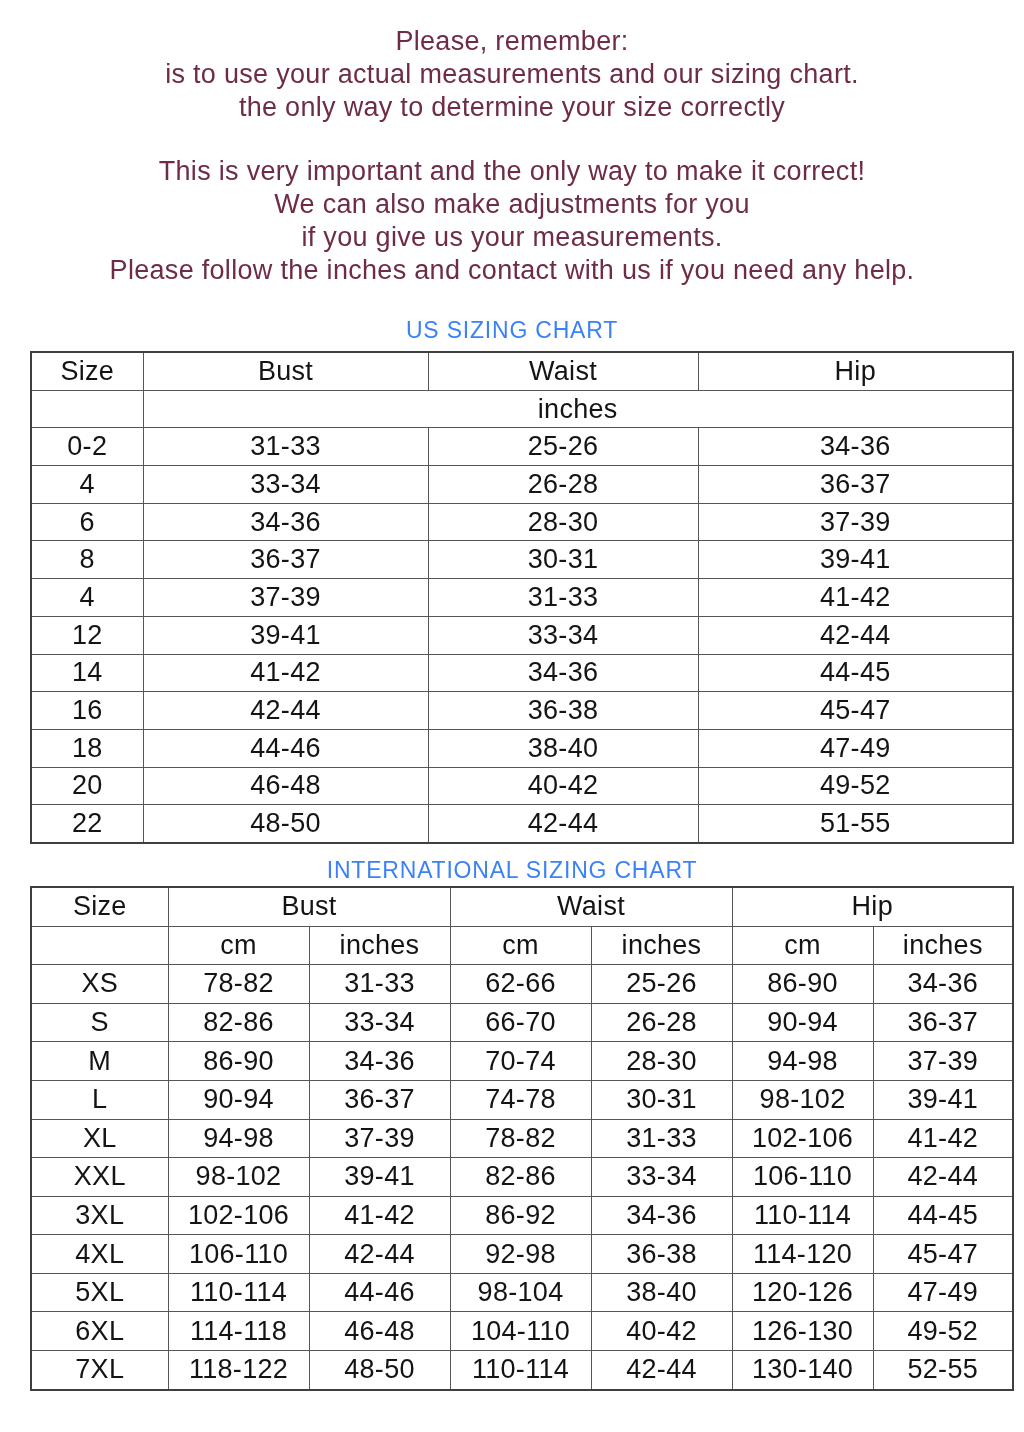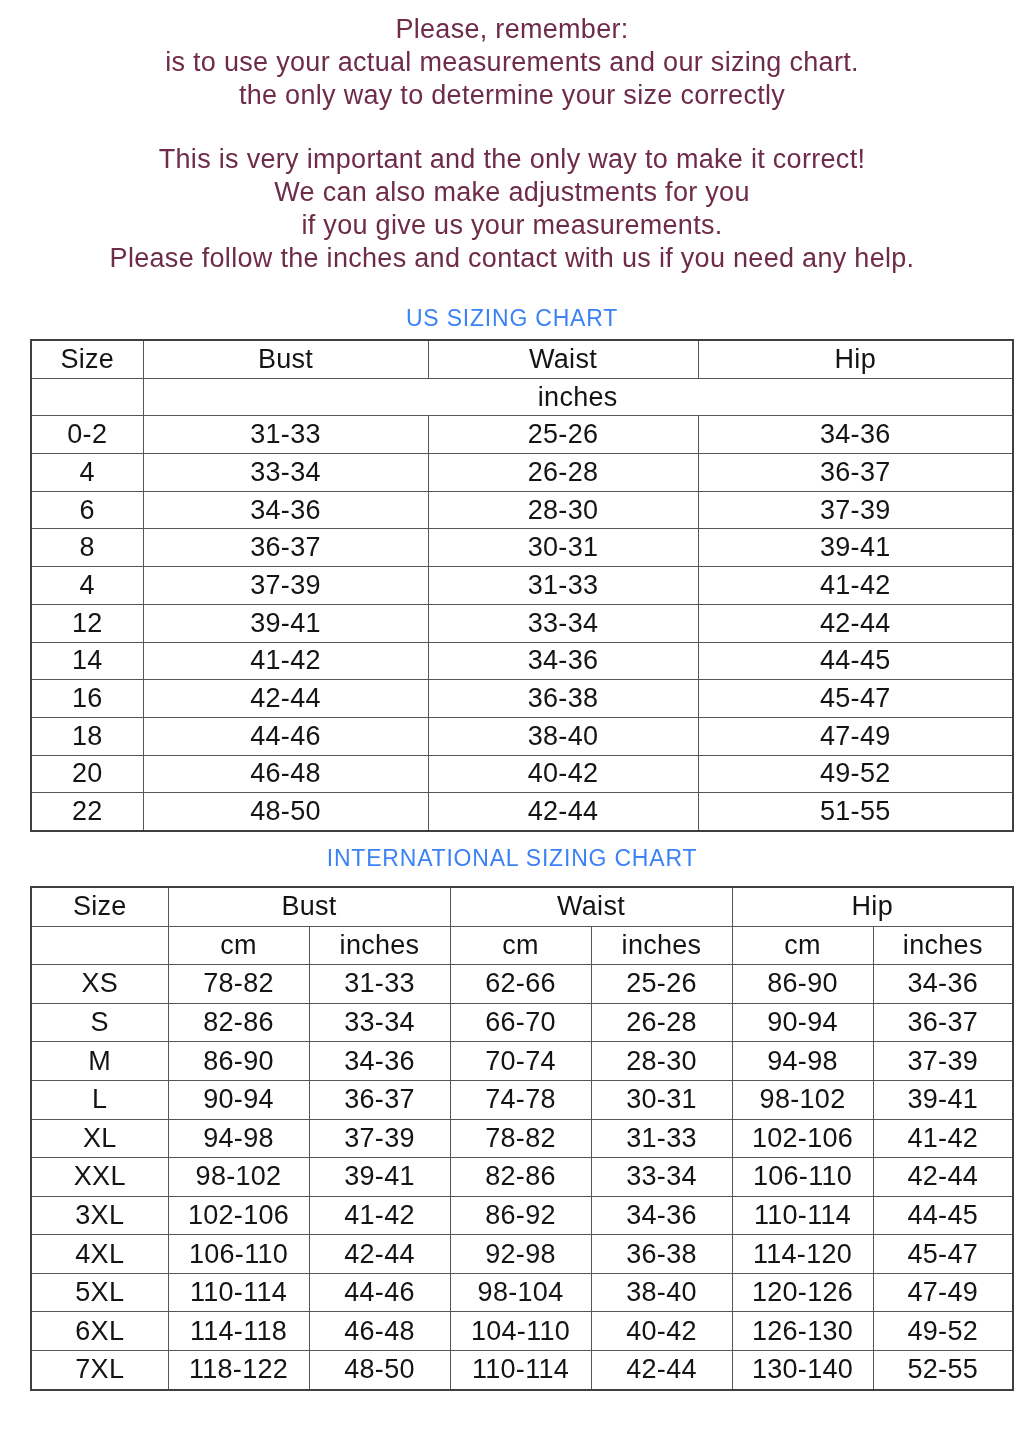--- a/index.html
+++ b/index.html
@@ -17,31 +17,31 @@
     position: relative;
   }
   .intro {
     text-align: center;
     color: #6E2C48;
     font-size: 27px;
     line-height: 33px;
     font-weight: 300;
     letter-spacing: 0.3px;
   }
-  .intro .stanza1 { padding-top: 13px; }
+  .intro .stanza1 { padding-top: 25px; }
   .intro .stanza2 { margin-top: 31px; }
   .chart-title {
     text-align: center;
     color: #3b82f6;
     font-size: 23px;
     font-weight: 300;
     letter-spacing: 0.8px;
   }
   .us-title   { margin-top: 30px; margin-bottom: 7px; }
-  .intl-title { margin-top: 13px; margin-bottom: 14px; }
+  .intl-title { margin-top: 13px; margin-bottom: 2px; }
   table {
     border-collapse: collapse;
     table-layout: fixed;
     width: 982px;
     margin-left: 30px;
     border: 2px solid #3f3f3f;
   }
   td {
     border: 1px solid #565656;
     text-align: center;

